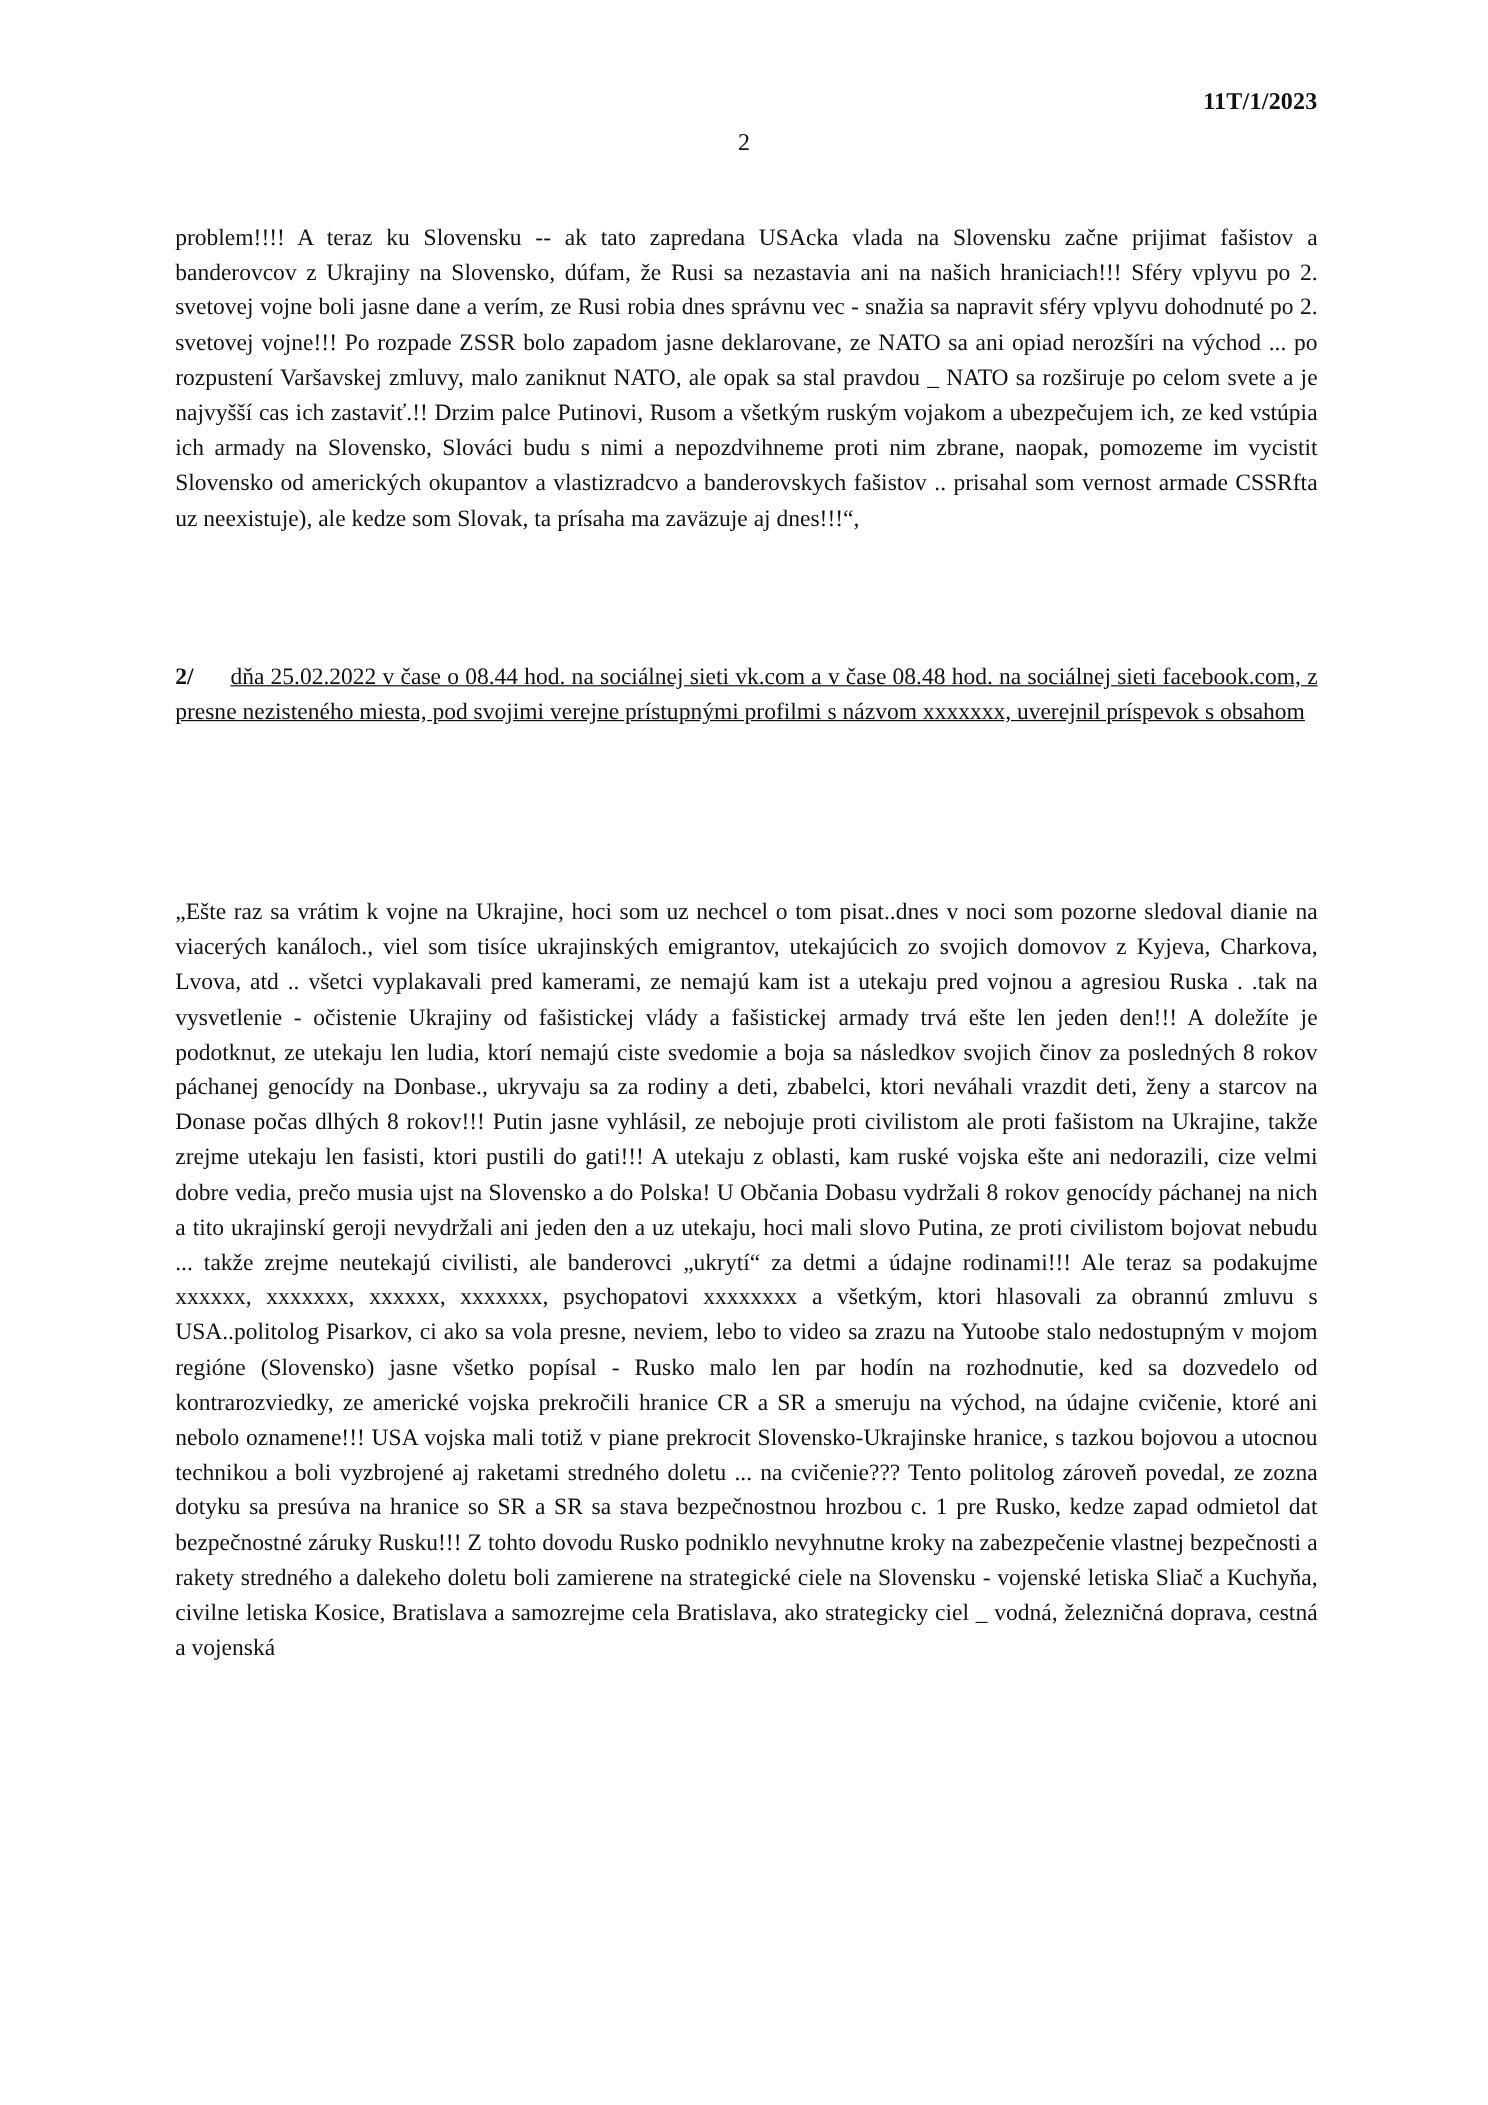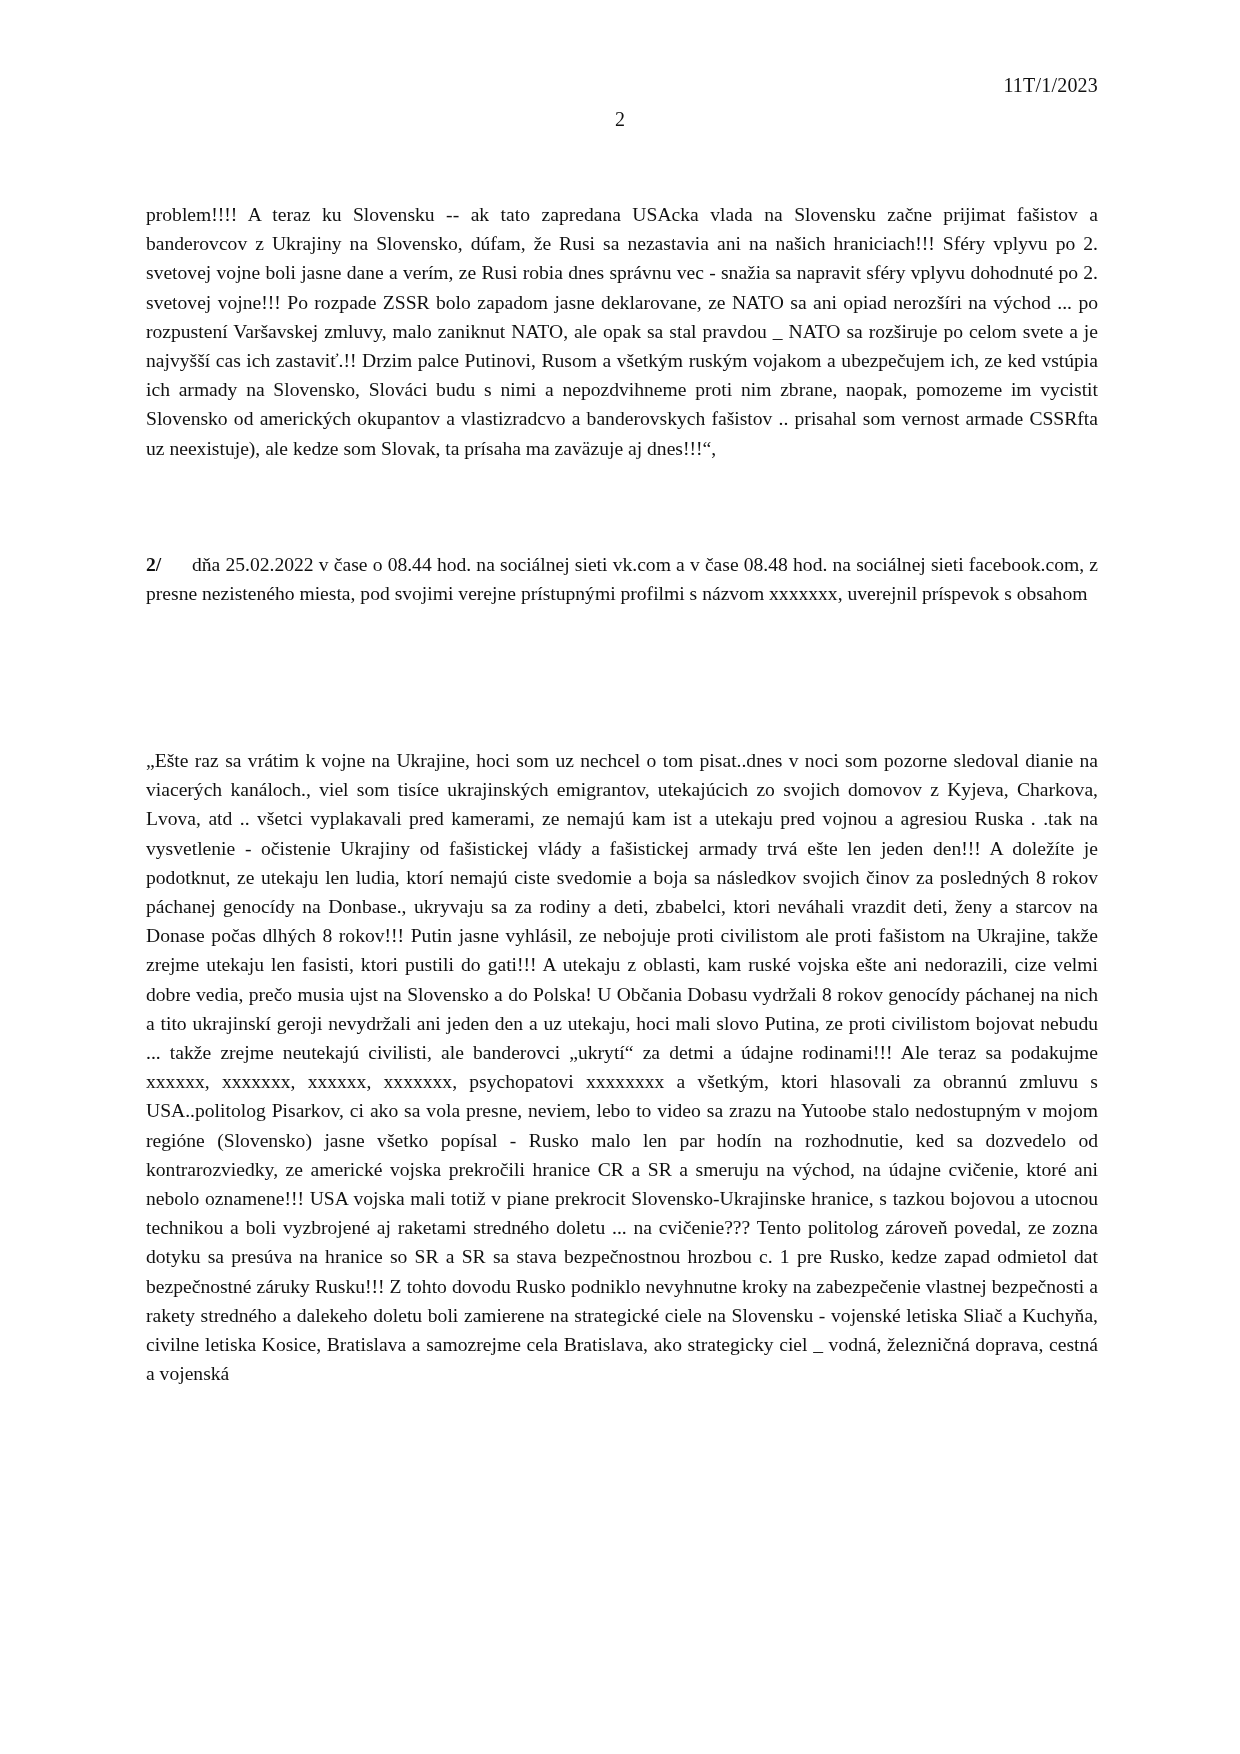--- a/index.html
+++ b/index.html
@@ -1,23 +1,23 @@
 <!DOCTYPE html>
 <html><head>
 <meta charset="utf-8">
 <style>
   html, body { margin: 0; padding: 0; background: #ffffff; }
   body { width: 1240px; height: 1754px; position: relative; overflow: hidden;
          font-family: "Liberation Serif", "DejaVu Serif", serif; color: #111; }
-  .case-no { position: absolute; top: 74px; right: 142px; font-size: 20px; letter-spacing: 0.2px; }
+  .case-no { position: absolute; top: 74px; right: 142px; font-size: 20px; letter-spacing: 0.2px; font-weight: bold; }
   .page-no { position: absolute; top: 108px; left: 0; width: 1240px; text-align: center; font-size: 20px; }
   .body { position: absolute; left: 146px; width: 952px; font-size: 19.6px; line-height: 29.2px; }
   .para { text-align: justify; margin: 0; }
-  .p1 { top: 200px; }
-  .p2 { top: 550px; }
+  .p1 { top: 184px; }
+  .p2 { top: 550px; text-decoration: underline; }
   .p3 { top: 746px; }
   .item-no { font-weight: bold; display: inline-block; width: 46px; }
 </style>
 </head>
 <body>
 
 <div class="case-no">11T/1/2023</div>
 <div class="page-no">2</div>
 
 <div class="body p1">

